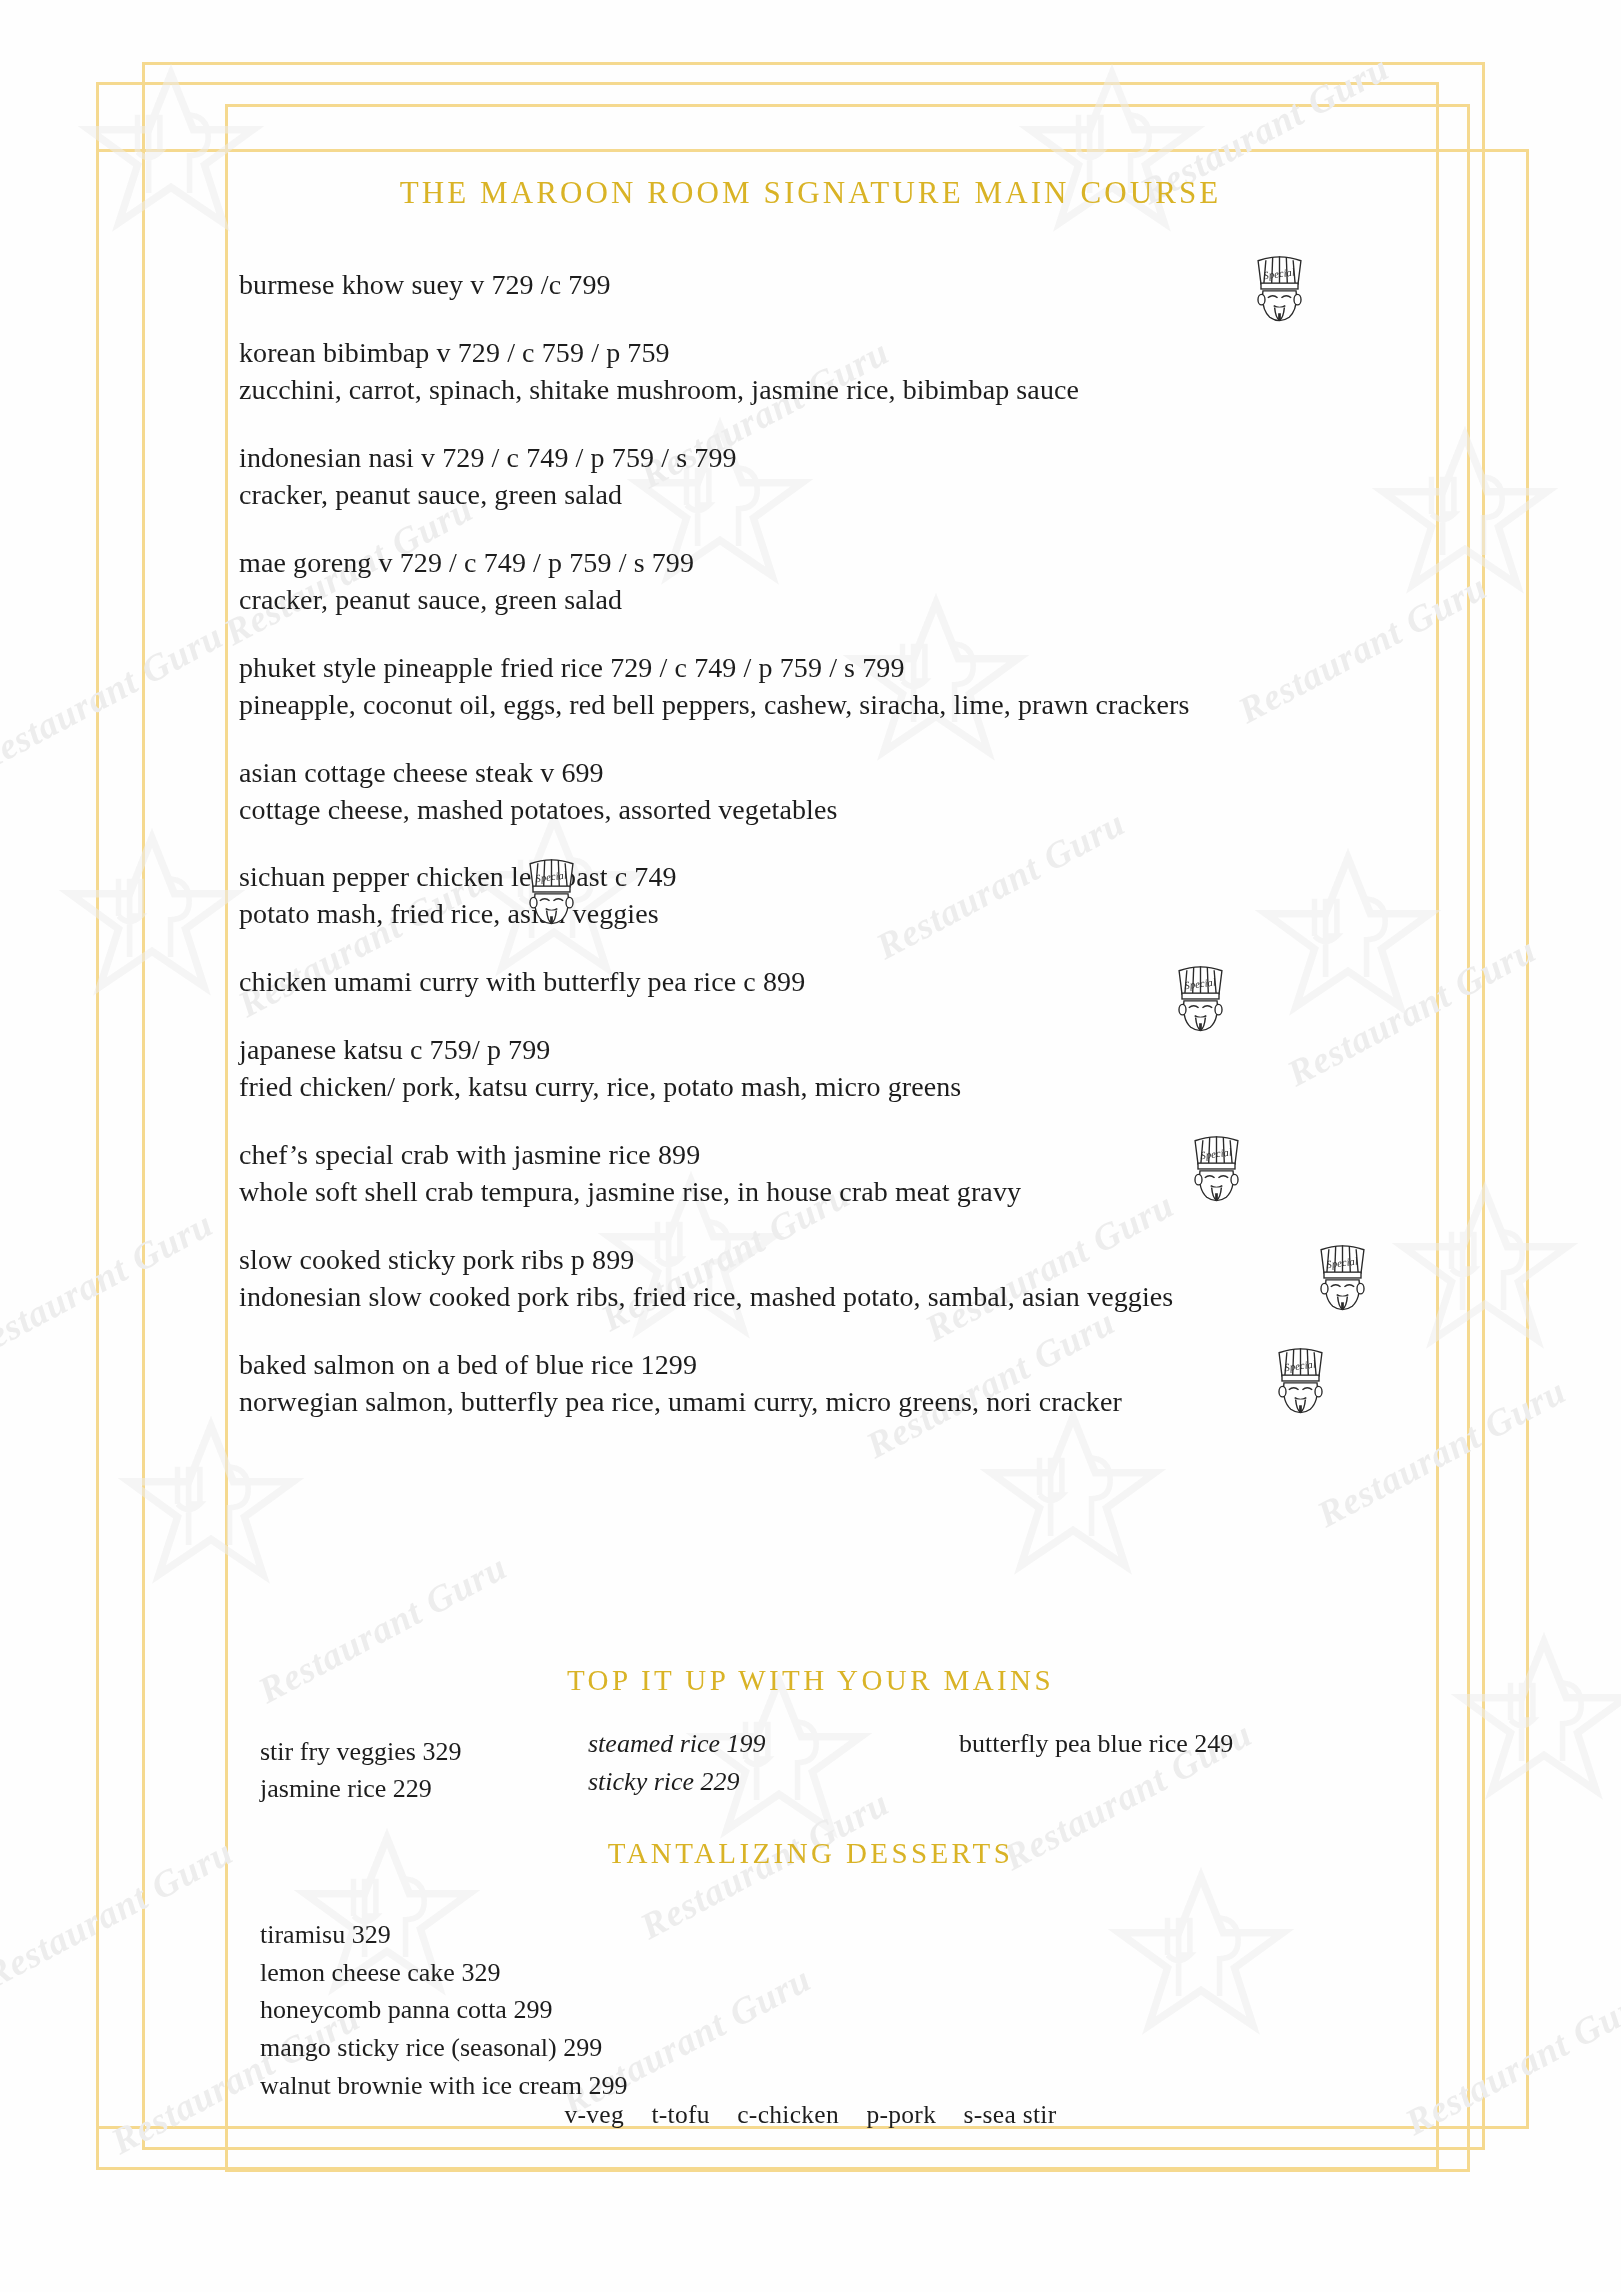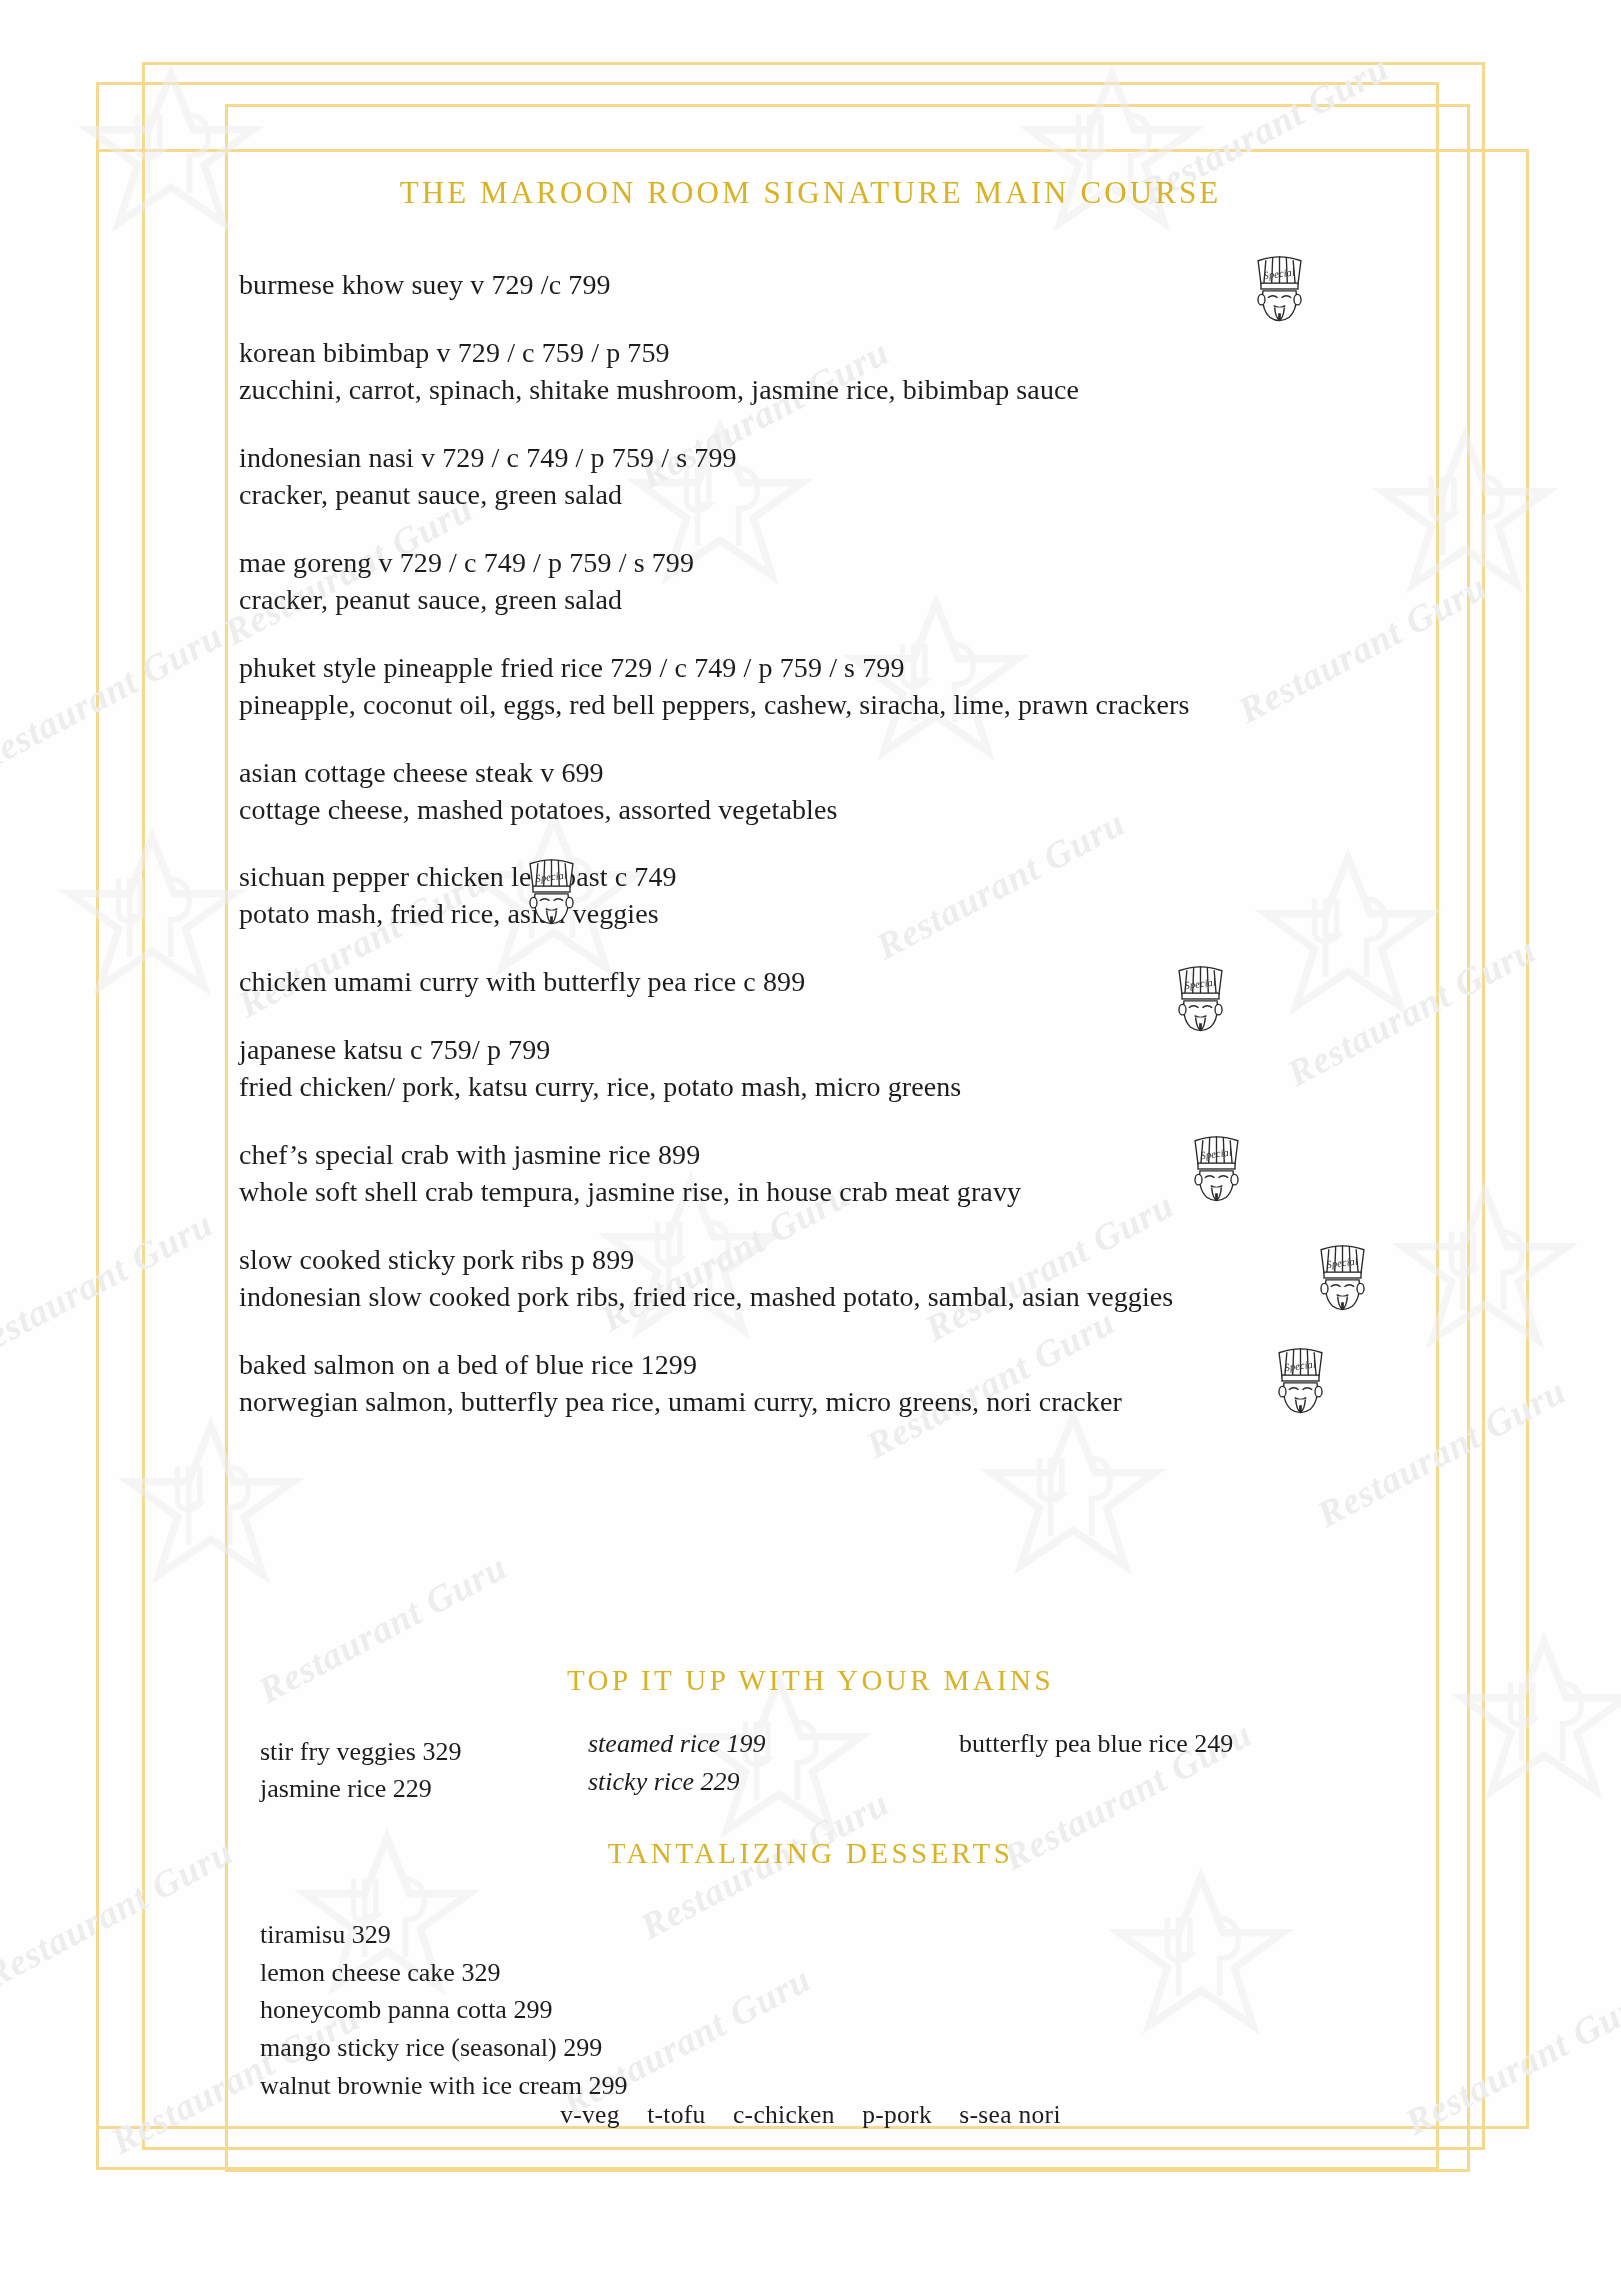--- a/index.html
+++ b/index.html
@@ -460,17 +460,17 @@
     <div class="section-title" id="title-dessert">TANTALIZING DESSERTS</div>
 
     <div class="desserts" id="dessert-list">
         <div class="dessert-line">tiramisu 329</div>
         <div class="dessert-line">lemon cheese cake 329</div>
         <div class="dessert-line">honeycomb panna cotta 299</div>
         <div class="dessert-line">mango sticky rice (seasonal) 299</div>
         <div class="dessert-line">walnut brownie with ice cream 299</div>
       </div>
 
-    <div class="legend" id="legend-row"><span>v-veg</span><span>t-tofu</span><span>c-chicken</span><span>p-pork</span><span>s-sea nori</span></div>
+    <div class="legend" id="legend-row"><span>v-veg</span><span>t-tofu</span><span>c-chicken</span><span>p-pork</span><span>s-sea stir</span></div>
 
   </div>
 </div>
 
 
 </body></html>

